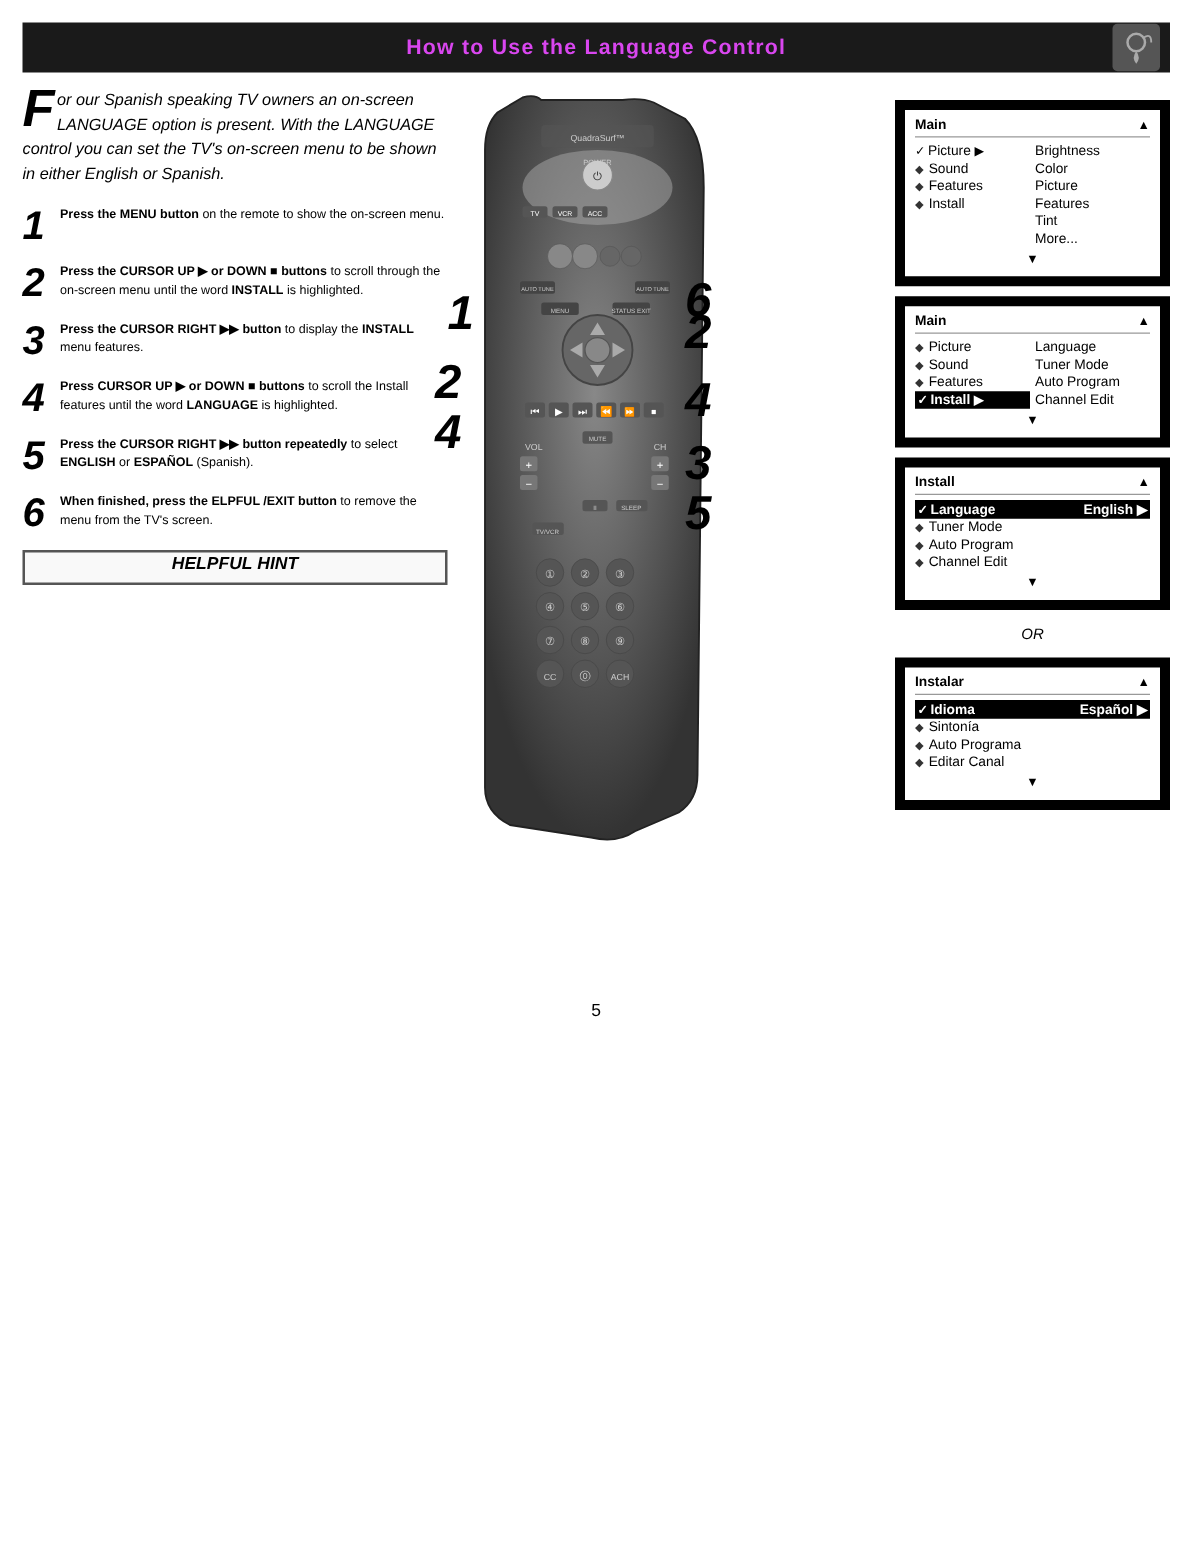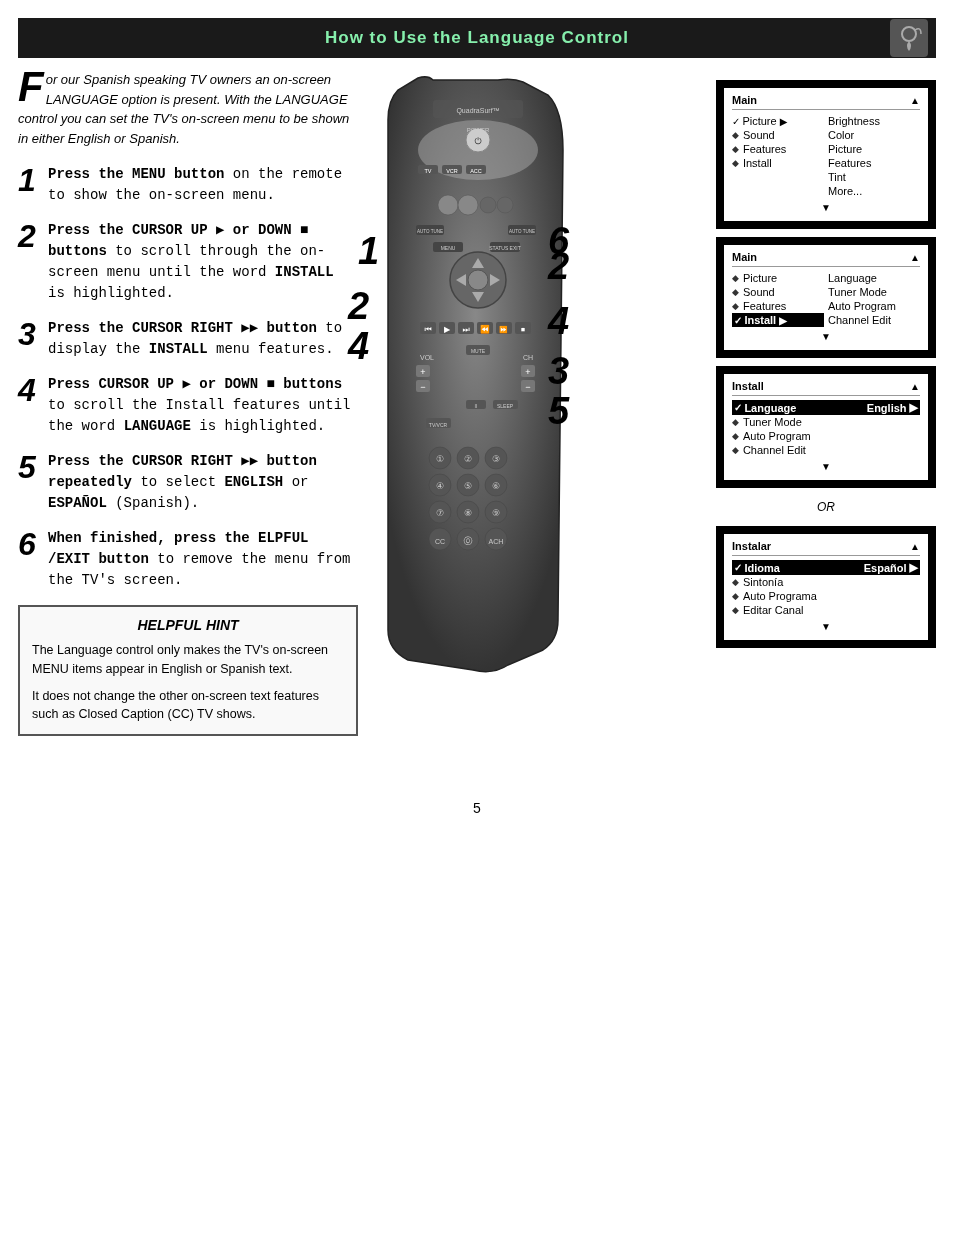--- a/index.html
+++ b/index.html
@@ -8,21 +8,21 @@
       font-family: Arial, Helvetica, sans-serif;
       width: 954px;
       min-height: 1235px;
       position: relative;
       overflow-x: hidden;
     }
 
     
     .page-header {
       background: #1a1a1a;
-      color: #86efac;
+      color: #d946ef;
       text-align: center;
       padding: 10px 20px;
       margin: 18px 18px 4px 18px;
       position: relative;
       display: flex;
       align-items: flex-start;
       justify-content: center;
     }
     .page-header h1 {
       font-size: 17px;
@@ -87,32 +87,31 @@
     }
     .step-num {
       font-size: 32px;
       font-weight: bold;
       line-height: 1;
       min-width: 22px;
       color: #000;
       font-style: italic;
     }
     .step-text {
-      font-size: 14px;
+      font-size: 10px;
       line-height: 1.5;
-      font-family: Liberation Mono, monospace;
     }
     .step-text strong {
       font-weight: bold;
     }
 
     
     .helpful-hint {
       border: 2px solid #555;
-      padding: 10px 12px;
+      padding: 0 12px;
       margin-top: 10px;
       background: #f9f9f9;
     }
     .hint-title {
       font-size: 14px;
       font-weight: bold;
       font-style: italic;
       text-align: center;
       margin-bottom: 8px;
     }
@@ -298,24 +297,20 @@
         <span class="step-text">
           <strong>When finished, press the ELPFUL /EXIT button</strong> to remove the menu from the TV's screen.
         </span>
       </li>
 
     </ul>
 
     <div class="helpful-hint">
       <div class="hint-title">
         <span>H<span style="font-variant:small-caps">ELPFUL</span> H<span style="font-variant:small-caps">INT</span></span>
-      </div>
-      <div class="hint-text">
-        <p>The Language control only makes the TV's on-screen MENU items appear in English or Spanish text.</p>
-        <p>It does not change the other on-screen text features such as Closed Caption (CC) TV shows.</p>
       </div>
     </div>
 
   </div>
 
   <div class="right-col">
 
     <div class="remote-area">
       <svg class="remote-svg" viewBox="0 0 200 660" xmlns="http://www.w3.org/2000/svg">
 

